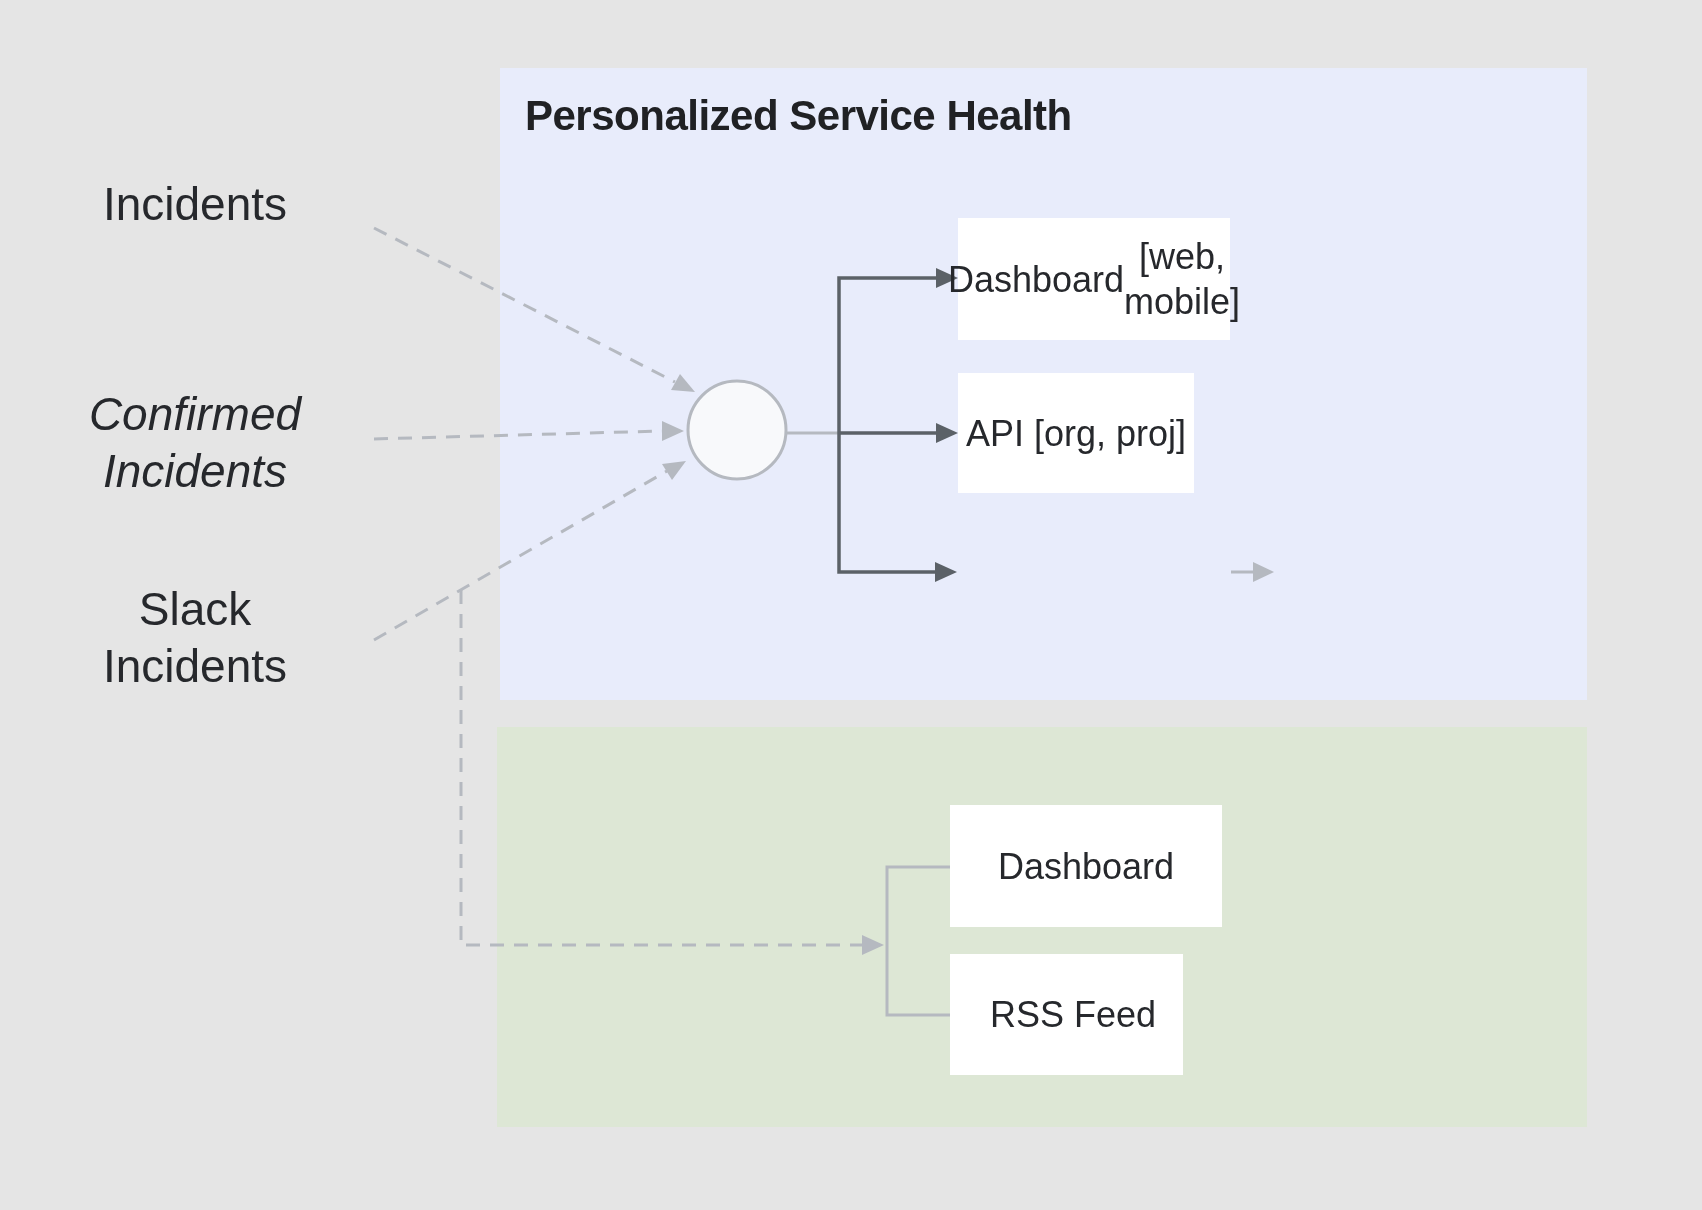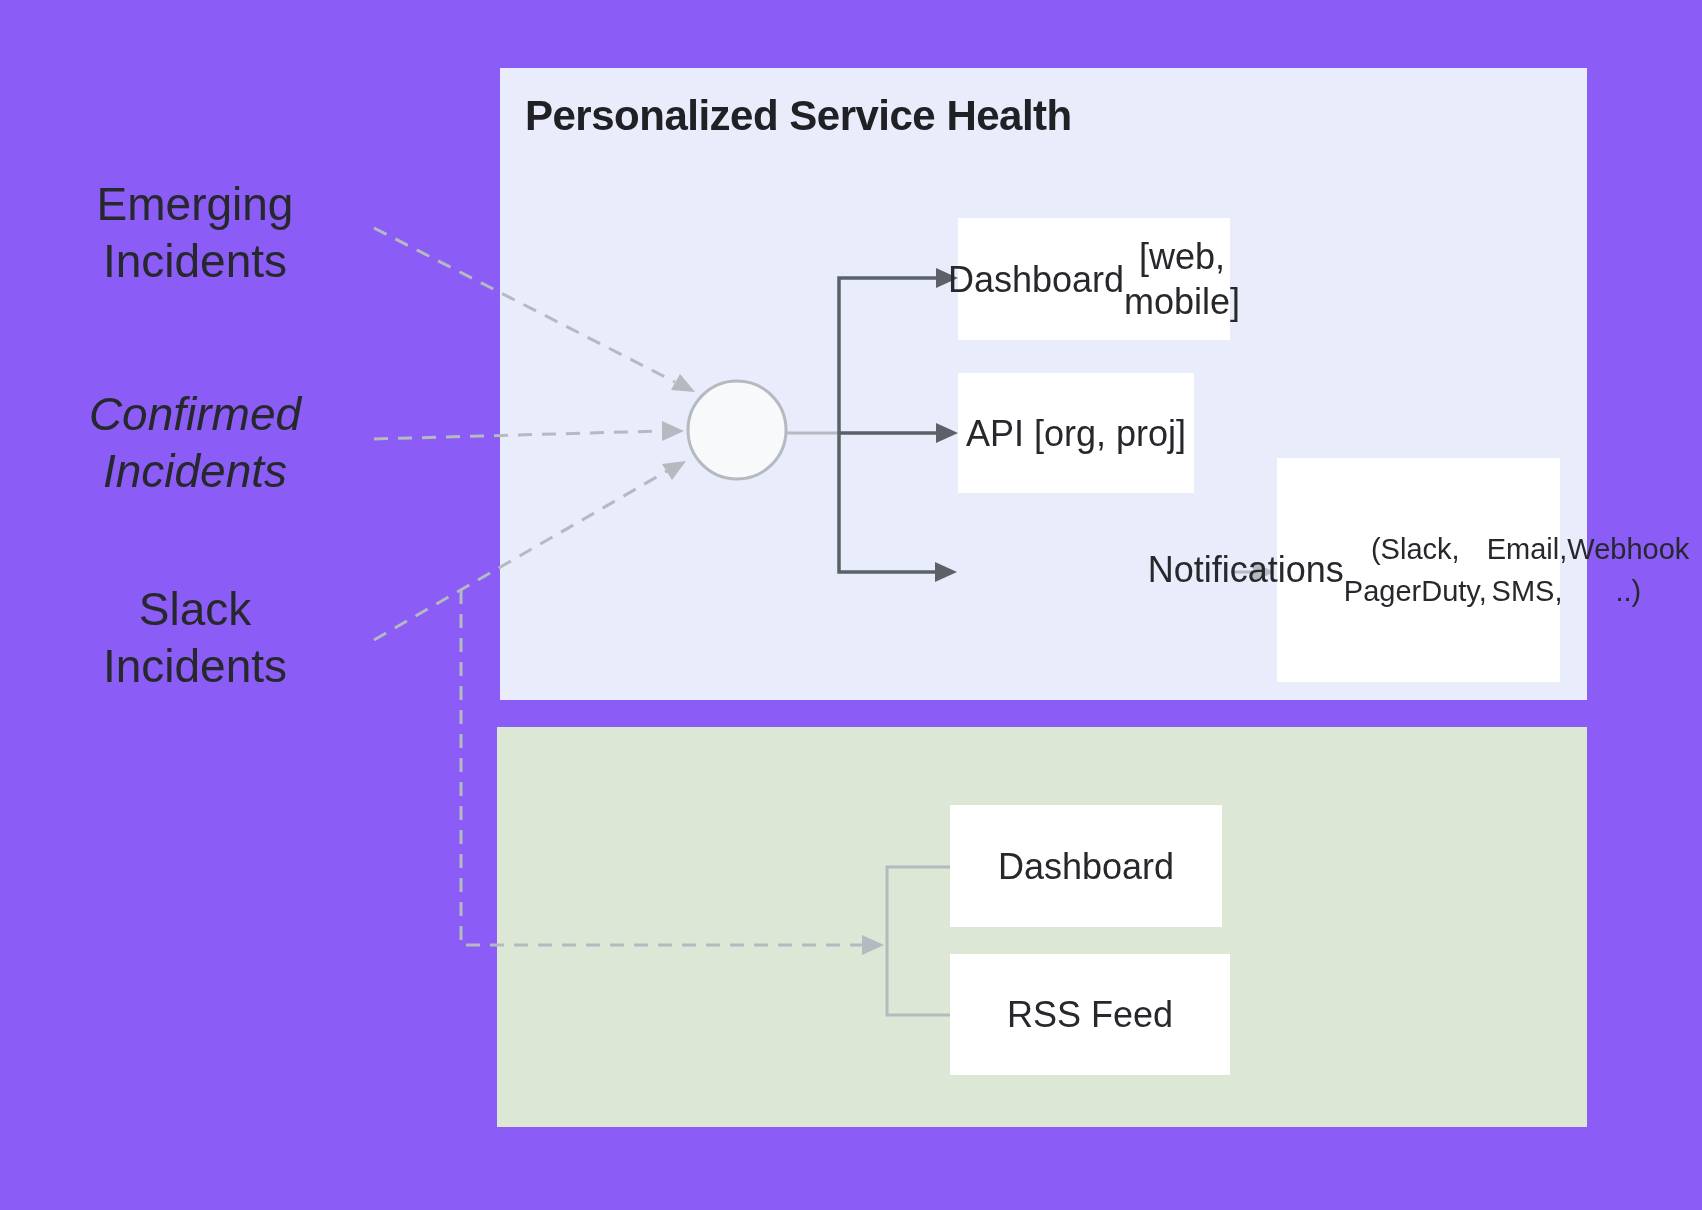--- a/index.html
+++ b/index.html
@@ -7,21 +7,21 @@
     --panel-green:#dde7d5;
     --box-bg:#ffffff;
     --dark-line:#5b6167;
     --light-line:#b5b9c0;
     --text:#26282c;
     --title-text:#202124;
     --circle-fill:#f8f9fb;
   }
   html,body{margin:0;padding:0;background:#ffffff;}
   .canvas{
-    position:relative;width:1702px;height:1210px;background:#8b5cf6;
+    position:relative;width:1702px;height:1210px;background:#e5e5e5;
     font-family:"Liberation Sans",sans-serif;color:var(--text);overflow:hidden;
   }
   .panel{position:absolute;}
   .panel-blue{left:500px;top:68px;width:1087px;height:632px;background:var(--panel-blue);}
   .panel-green{left:497px;top:727px;width:1090px;height:400px;background:var(--panel-green);}
   .panel-title{
     position:absolute;left:525px;font-weight:bold;font-size:42px;line-height:56px;
     letter-spacing:-0.5px;color:var(--title-text);white-space:nowrap;
   }
   .title-personalized{top:88px;}
@@ -43,21 +43,21 @@
   .node{
     position:absolute;background:var(--box-bg);
     display:flex;flex-direction:row;align-items:center;justify-content:center;
     text-align:center;font-size:36px;line-height:45px;color:var(--text);
   }
   .node-dashboard-wm{left:958px;top:218px;width:272px;height:122px;}
   .node-api{left:958px;top:373px;width:236px;height:120px;}
   .node-cloud-logging{left:958px;top:511px;width:272px;height:122px;}
   .node-notifications{left:1277px;top:458px;width:283px;height:224px;}
   .node-dashboard-csh{left:950px;top:805px;width:272px;height:122px;}
-  .node-rss{left:950px;top:954px;width:280px;height:121px;}
+  .node-rss{left:950px;top:954px;width:220px;height:121px;padding-left:13px;}
   .notif-title{font-size:36px;line-height:48px;}
   .notif-sub{font-size:29px;line-height:42px;}
 </style>
 </head>
 <body>
 
 <div class="canvas">
 
   <div class="panel panel-blue"></div>
   <div class="panel panel-green"></div>
@@ -84,45 +84,38 @@
     <polygon class="dfill" points="958,278 936,268 936,288"></polygon>
     <polygon class="dfill" points="958,433 936,423 936,443"></polygon>
     <polygon class="dfill" points="957,572 935,562 935,582"></polygon>
 
     <circle class="hub" cx="737" cy="430" r="49"></circle>
   </svg>
 
   <div class="panel-title title-personalized">Personalized Service Health</div>
 
   <div class="side-label label-emerging">
-    <div>Emerging</div>
     <div>Incidents</div>
   </div>
   <div class="side-label label-confirmed">
     <div>Confirmed</div>
     <div>Incidents</div>
   </div>
   <div class="side-label label-major">
     <div>Slack</div>
     <div>Incidents</div>
   </div>
 
   <div class="node node-dashboard-wm">
     <div>Dashboard</div>
     <div>[web, mobile]</div>
   </div>
   <div class="node node-api">
     <div>API [org, proj]</div>
   </div>
-  <div class="node node-notifications">
-    <div class="notif-title">Notifications</div>
-    <div class="notif-sub">(Slack, PagerDuty,</div>
-    <div class="notif-sub">Email, SMS,</div>
-    <div class="notif-sub">Webhook ..)</div>
-  </div>
 
   <div class="node node-dashboard-csh">
     <div>Dashboard</div>
   </div>
   <div class="node node-rss">
     <div>RSS Feed</div>
   </div>
 
 </div>
 

